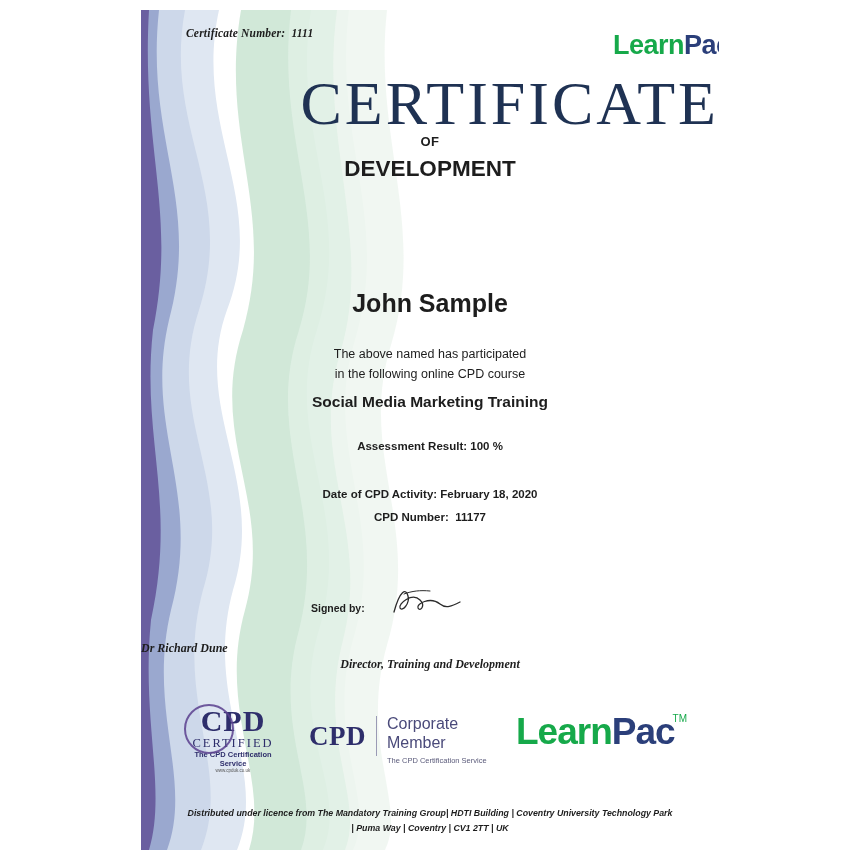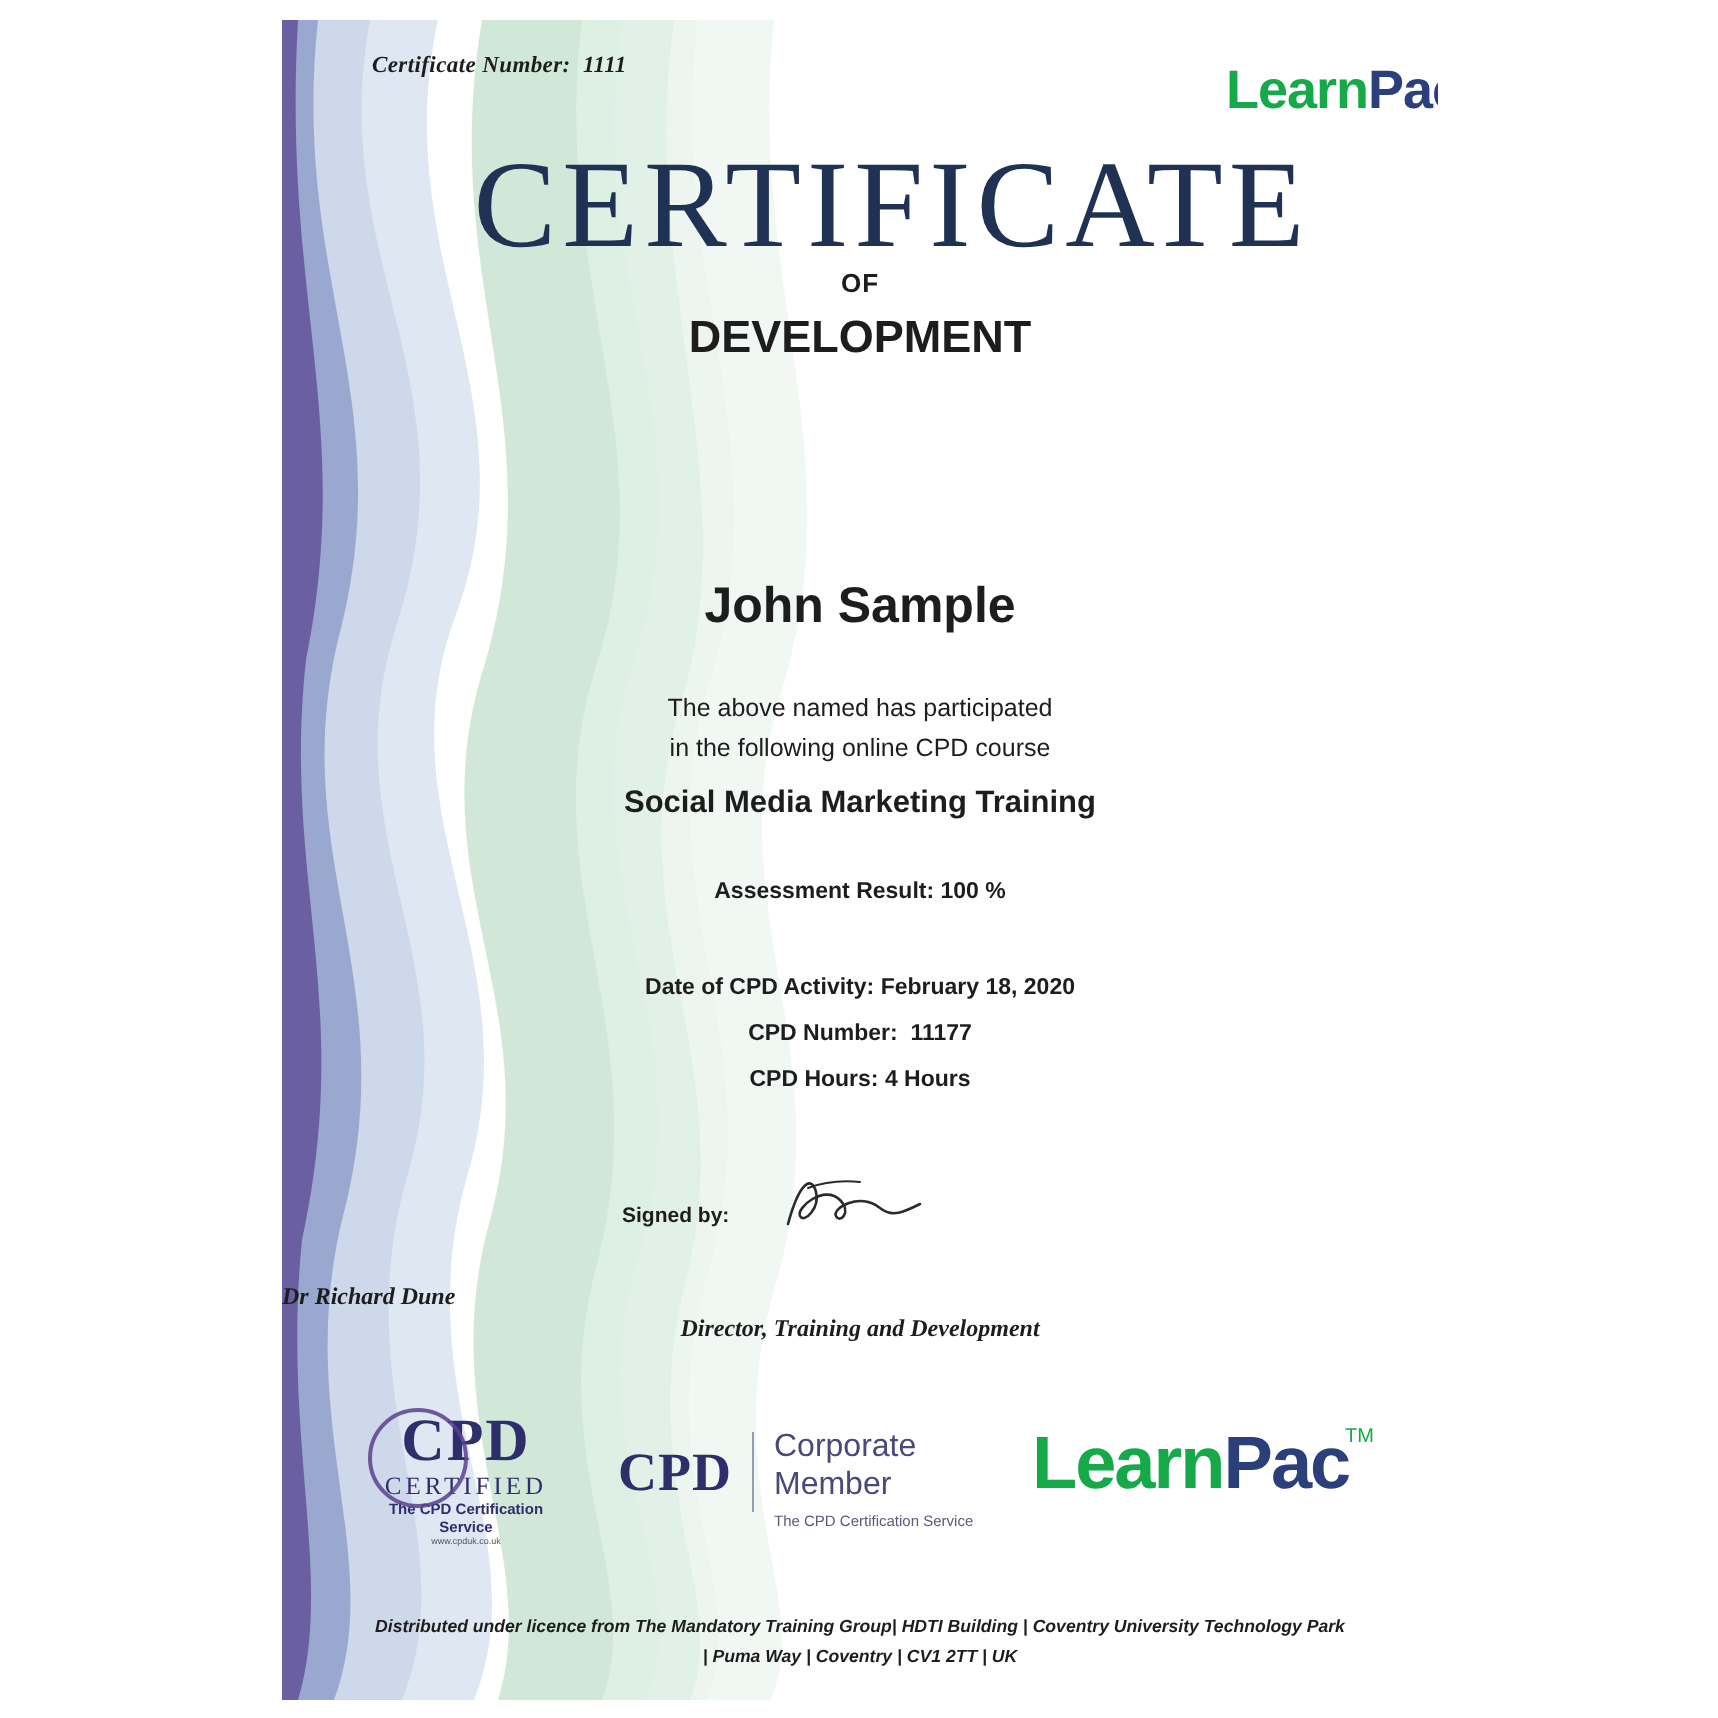--- a/index.html
+++ b/index.html
@@ -77,24 +77,24 @@
   .tm-circle {
     position: absolute;
     right: -3px;
     top: -1px;
     font-size: 9px;
     color: #16a94a;
   }
 
   .title-certificate {
     position: absolute;
-    left: 16px;
+    left: 0;
     top: 62px;
     width: 578px;
-    text-align: center;
+    text-align: right;
     font-family: "Liberation Serif", serif;
     font-size: 62px;
     line-height: 62px;
     letter-spacing: 3px;
     color: #1f3253;
   }
   .title-of {
     position: absolute;
     left: 0;
     top: 124px;
@@ -392,24 +392,20 @@
 
       <div class="detail-block">
         <div class="detail-line">
           <span class="lbl">Date of CPD Activity:</span>
           <span class="val">February 18, 2020</span>
         </div>
         <div class="detail-line">
           <span class="lbl">CPD Number:</span>
           &nbsp;<span class="val">11177</span>
         </div>
-        <div class="detail-line">
-          <span class="lbl">CPD Hours:</span>
-          <span class="val">4 Hours</span>
-        </div>
       </div>
 
       <div class="signed-by">Signed by:</div>
       <svg class="signature" viewBox="0 0 80 40" xmlns="http://www.w3.org/2000/svg">
         <path d="M8,30 C14,8 20,6 22,14 C24,22 16,30 14,26 C12,22 26,10 34,18 C40,24 34,30 32,26 C30,22 44,14 54,22 C60,27 66,24 74,20" fill="none" stroke="#2b2b2b" stroke-width="1.3" stroke-linecap="round"></path>
         <path d="M18,12 C26,9 34,8 44,9" fill="none" stroke="#2b2b2b" stroke-width="1" stroke-linecap="round"></path>
       </svg>
 
       <div class="sig-name">Dr Richard Dune</div>
       <div class="sig-role">Director, Training and Development</div>

